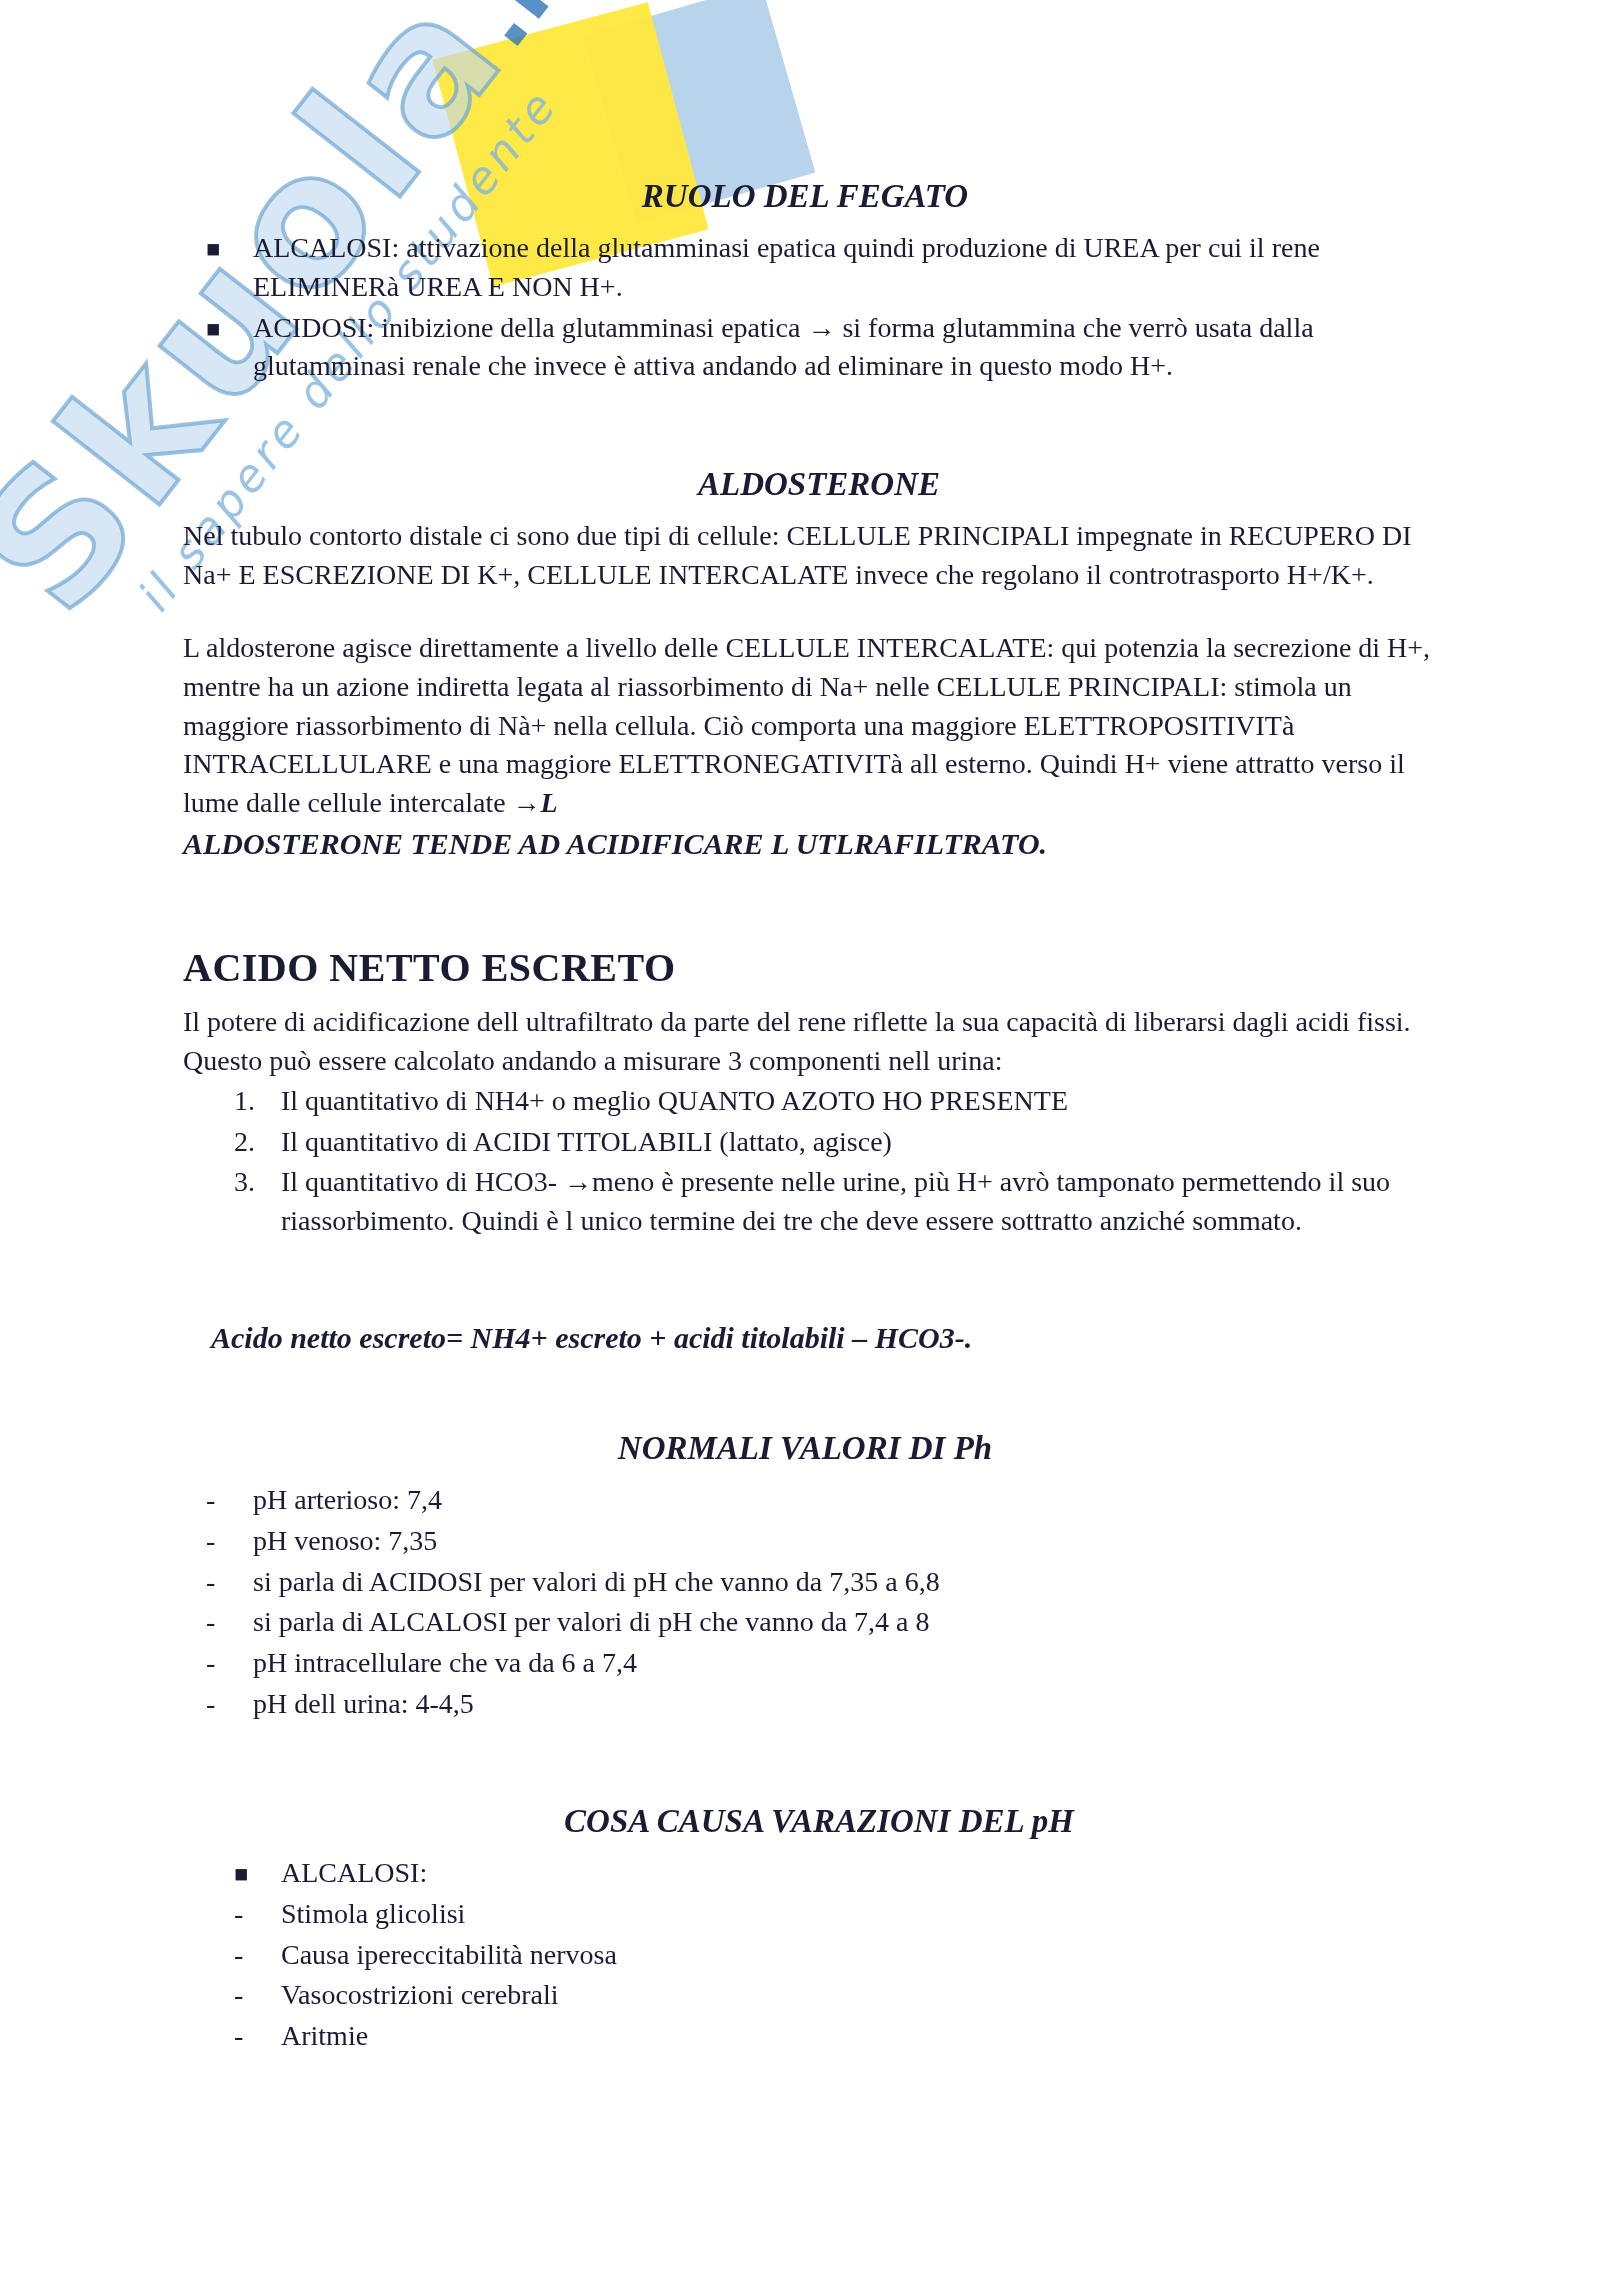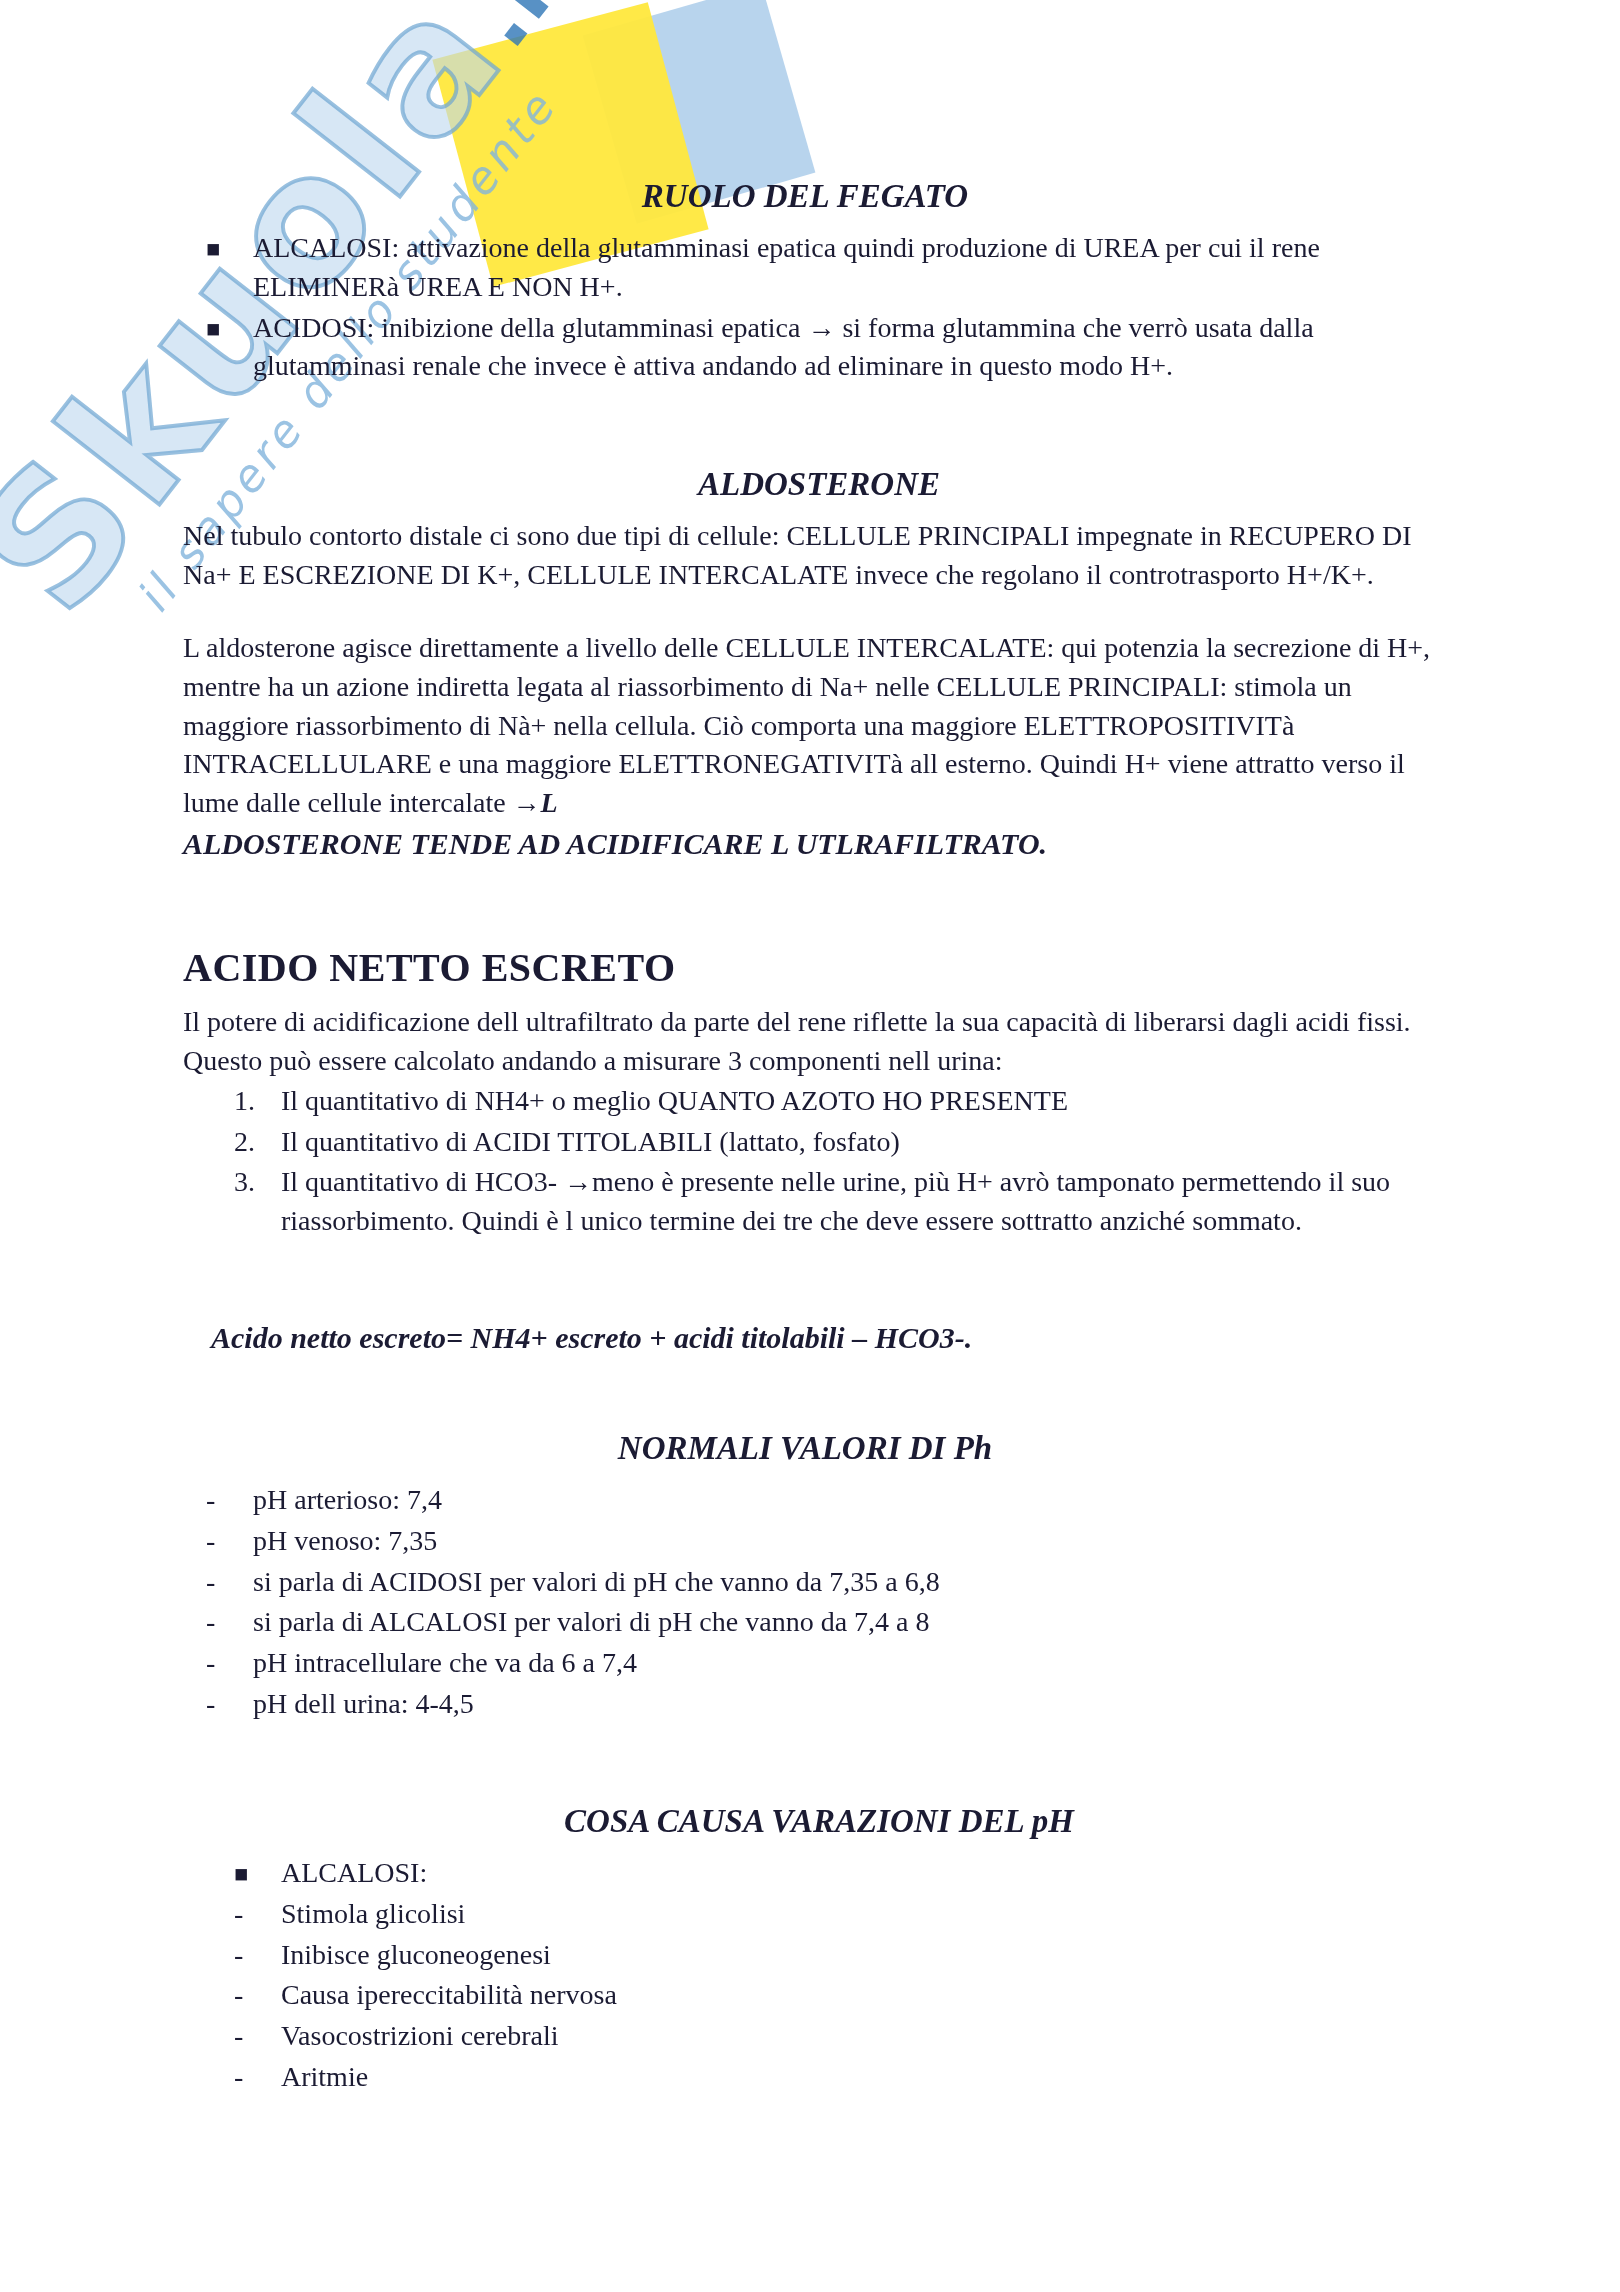--- a/index.html
+++ b/index.html
@@ -121,21 +121,21 @@
       <p>Nel tubulo contorto distale ci sono due tipi di cellule: CELLULE PRINCIPALI impegnate in RECUPERO DI Na+ E ESCREZIONE DI K+, CELLULE INTERCALATE invece che regolano il controtrasporto H+/K+.</p>
       <p class="gap-sm"><span>L aldosterone agisce direttamente a livello delle CELLULE INTERCALATE: qui potenzia la secrezione di H+, mentre ha un azione indiretta legata al riassorbimento di Na+ nelle CELLULE PRINCIPALI: stimola un maggiore riassorbimento di Nà+ nella cellula. Ciò comporta una maggiore ELETTROPOSITIVITà INTRACELLULARE  e una maggiore ELETTRONEGATIVITà all esterno. Quindi H+ viene attratto verso il lume dalle cellule intercalate →</span><span class="bi">L</span></p>
       <p class="emphasis-line">ALDOSTERONE TENDE AD ACIDIFICARE L UTLRAFILTRATO.</p>
     </div>
 
     <div class="sect gap-md">
       <h1 class="big">ACIDO NETTO ESCRETO</h1>
       <p>Il potere di acidificazione dell ultrafiltrato da parte del rene riflette la sua capacità di liberarsi dagli acidi fissi. Questo può essere calcolato andando a misurare 3 componenti nell urina:</p>
       <ol class="nums">
         <li>Il quantitativo di NH4+ o meglio QUANTO AZOTO HO PRESENTE</li>
-        <li>Il quantitativo di ACIDI TITOLABILI (lattato, fosfato)</li>
+        <li>Il quantitativo di ACIDI TITOLABILI (lattato, agisce)</li>
         <li>Il quantitativo di HCO3- →meno è presente nelle urine, più H+ avrò tamponato permettendo il suo riassorbimento. Quindi è l unico termine dei tre che deve essere sottratto anziché sommato.</li>
       </ol>
       <p class="formula gap-md">Acido netto escreto= NH4+ escreto + acidi titolabili – HCO3-.</p>
     </div>
 
     <div class="sect gap-lg">
       <h2>NORMALI VALORI DI Ph</h2>
       <ul class="dashes">
         <li>pH arterioso: 7,4</li>
         <li>pH venoso: 7,35</li>
@@ -146,21 +146,20 @@
       </ul>
     </div>
 
     <div class="sect gap-md">
       <h2>COSA CAUSA VARAZIONI DEL pH</h2>
       <ul class="squares">
         <li>ALCALOSI:</li>
       </ul>
       <ul class="dashes">
         <li>Stimola glicolisi</li>
-        <li>Inibisce gluconeogenesi</li>
         <li>Causa ipereccitabilità nervosa</li>
         <li>Vasocostrizioni cerebrali</li>
         <li>Aritmie</li>
       </ul>
     </div>
 
   </div>
 </div>
 
 

